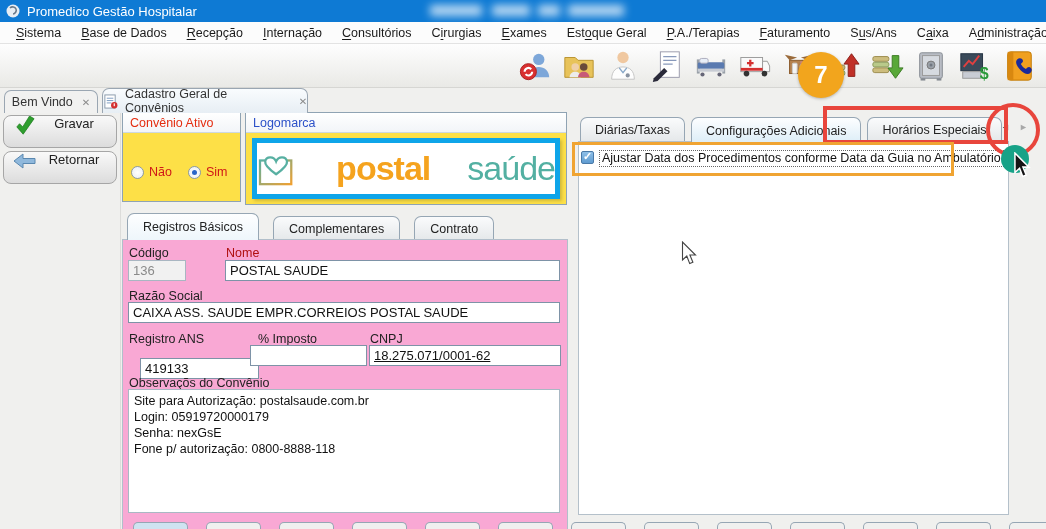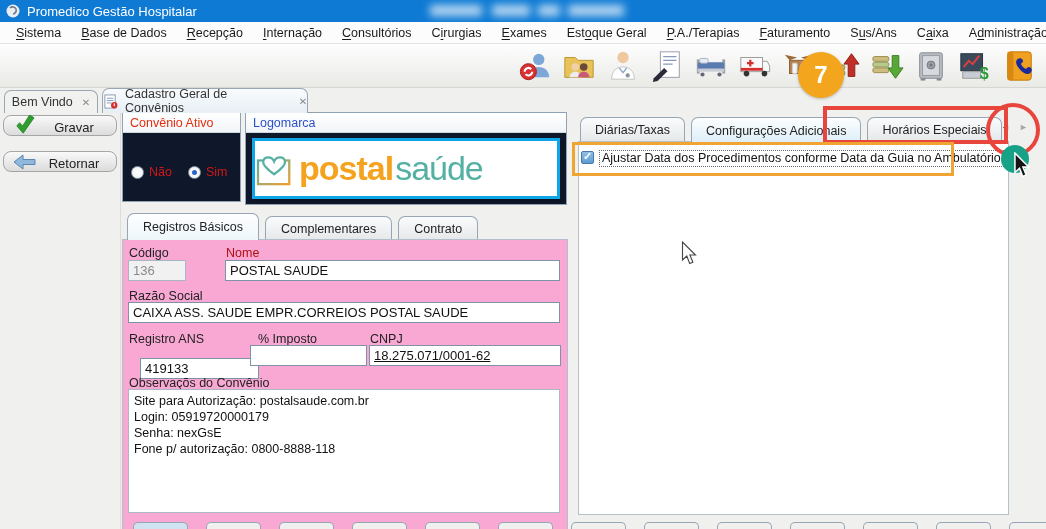--- a/index.html
+++ b/index.html
@@ -24,41 +24,41 @@
 
   
   .wtab{position:absolute;display:flex;align-items:center;justify-content:center;gap:7px;border:1px solid #9aa6b2;border-bottom:none;border-radius:7px 7px 0 0;font-size:12.5px;color:#333}
   .wtab.inactive{left:4px;top:90px;width:94px;height:23px;background:#f1f1f0}
   .wtab.active{left:102px;top:88px;width:206px;height:25px;background:linear-gradient(#f9fcfe,#e7eef4);z-index:6}
   .tab-close{color:#8a8a8a;font-size:10px;margin-left:2px}
   .doc-icon svg{width:15px;height:15px;display:block}
 
   
   .side-sep{position:absolute;left:120px;top:88px;width:1px;height:441px;background:#dcdcda}
-  .side-btn{position:absolute;left:3px;width:114px;height:21px;background:linear-gradient(#f9f9f9,#dcdcdc);border:1px solid #a6a6a6;border-radius:8px;display:flex;align-items:flex-end;font-size:13px;color:#222;cursor:default}
+  .side-btn{position:absolute;left:3px;width:114px;height:33px;background:linear-gradient(#f9f9f9,#dcdcdc);border:1px solid #a6a6a6;border-radius:8px;display:flex;align-items:flex-start;font-size:13px;color:#222;cursor:default}
   .side-btn .bicon{width:42px;display:flex;justify-content:center}
   .side-btn .blabel{flex:1;text-align:center;padding-right:14px}
 
   
-  .groupbox{position:absolute;background:#0f172a;border:1px solid #8fa3b3}
+  .groupbox{position:absolute;background:#fde047;border:1px solid #8fa3b3}
   .gb-title{height:20px;display:flex;align-items:center;padding-left:7px;font-size:12.5px;background:linear-gradient(#ffffff,#f2f5f8);border-bottom:1px solid #cdd8e0}
   .gb-title.red{color:#e42d10}
   .gb-title.blue{color:#2b50c8}
   .radio-row{position:absolute;left:8px;top:52px;display:flex;align-items:center;gap:16px}
   .radio-opt{display:flex;align-items:center;gap:5px;color:#d01818}
   .radio{width:13px;height:13px;border-radius:50%;border:1px solid #8a9aa8;background:radial-gradient(#ffffff,#e9edf0);position:relative}
   .radio.sel::after{content:"";position:absolute;left:3px;top:3px;width:5px;height:5px;border-radius:50%;background:#2a66c8}
 
-  .logo-box{position:absolute;left:6px;top:25px;width:308px;height:61px;background:#fff;border:3px solid #0ea5e9;box-shadow:2px 2px 3px rgba(0,0,0,.18);display:flex;align-items:center;justify-content:flex-start;gap:2px;overflow:hidden}
+  .logo-box{position:absolute;left:6px;top:25px;width:308px;height:61px;background:#fff;border:5px solid #0ea5e9;box-shadow:2px 2px 3px rgba(0,0,0,.18);display:flex;align-items:center;justify-content:space-between;gap:2px;overflow:hidden}
   .brand-left{font-size:34px;font-weight:bold;color:#f5a31e;letter-spacing:-1px}
   .brand-right{font-size:34px;color:#53b0a2;letter-spacing:-1px}
 
   
   .ftab-row{position:absolute;left:127px;top:215px;height:25px;display:flex;align-items:flex-end}
-  .ftab{height:24px;padding:0 15px;display:flex;align-items:center;background:linear-gradient(#fafbfc,#e5e8ea);border:1px solid #96a6b4;border-bottom:none;border-radius:7px 7px 0 0;margin-right:6px;color:#222;cursor:default}
+  .ftab{height:24px;padding:0 15px;display:flex;align-items:center;background:linear-gradient(#fafbfc,#e5e8ea);border:1px solid #96a6b4;border-bottom:none;border-radius:7px 7px 0 0;margin-right:14px;color:#222;cursor:default}
   .ftab.active{background:linear-gradient(#fdfeff,#eef6fb);height:27px;z-index:4;position:relative}
 
   .form-panel{position:absolute;left:122px;top:239px;width:446px;height:292px;background:#f9a8d4;border:1px solid #b2bfca;z-index:1}
   .flabel{position:absolute;font-size:12.5px;color:#222}
   .flabel.red{color:#b01010}
   .finput{position:absolute;height:21px;border:1px solid #7e93a7;background:#fff;font-family:"Liberation Sans",sans-serif;font-size:13px;padding:0 4px;color:#111}
   .finput:disabled{background:#f1f1f1;color:#8a8a8a;border-color:#a9b6c2}
   .ftextarea{position:absolute;border:1px solid #a9b8c4;background:#fff;font-family:"Liberation Sans",sans-serif;font-size:12.5px;line-height:16px;padding:3px 5px;resize:none;color:#111}
 
   

